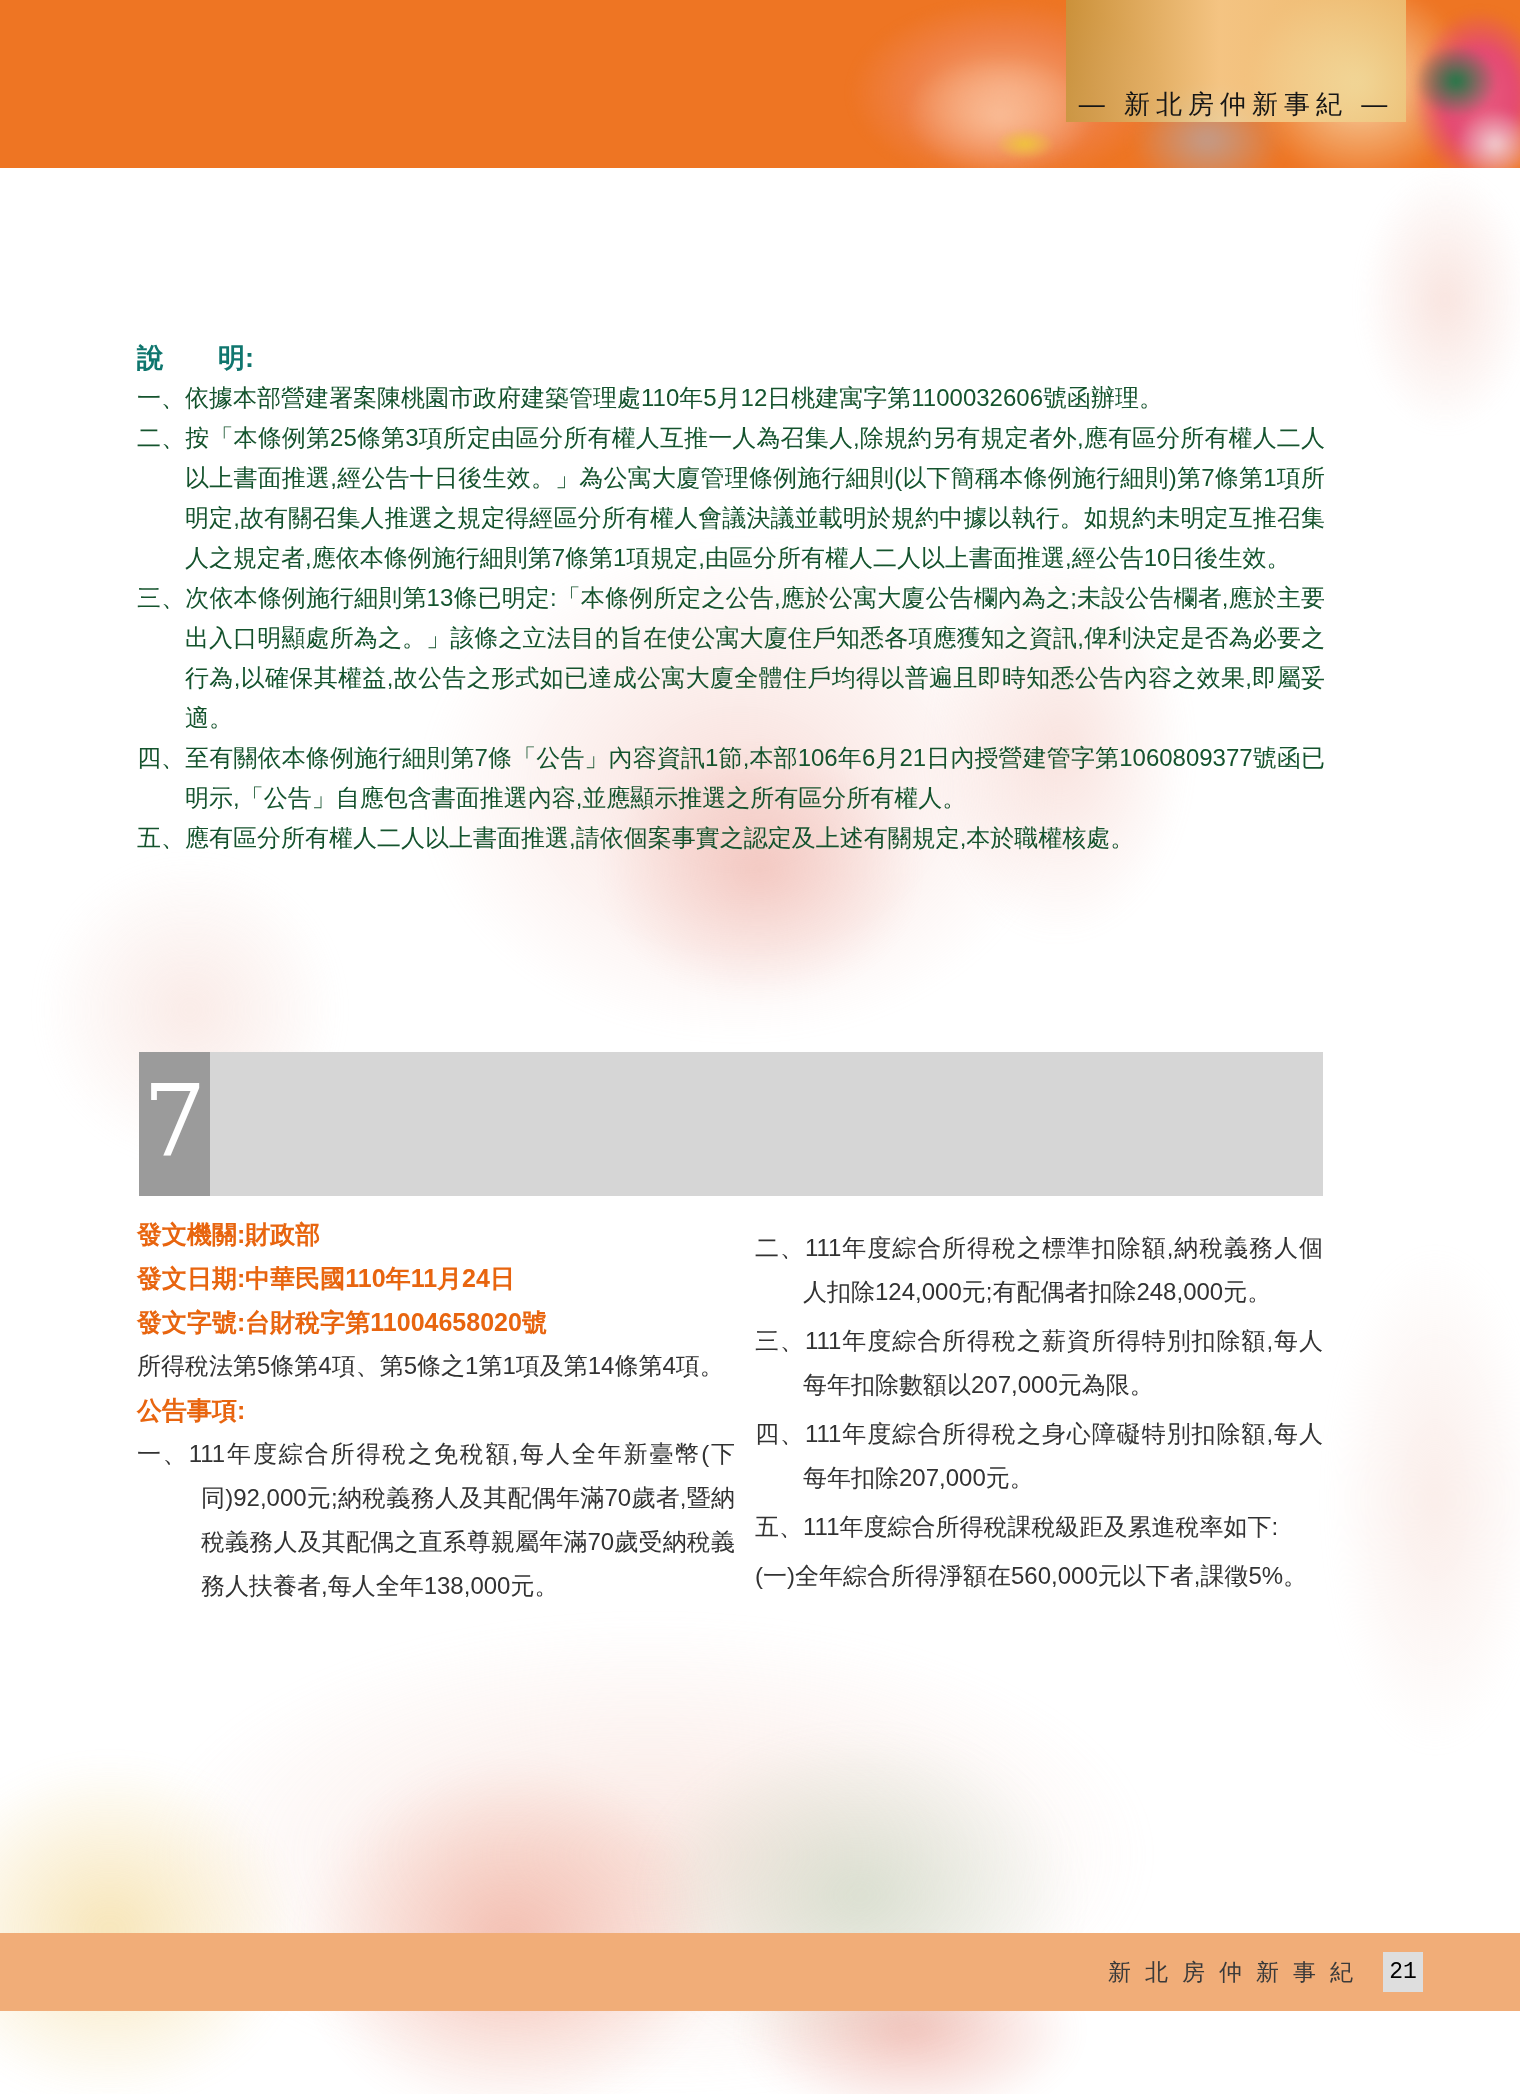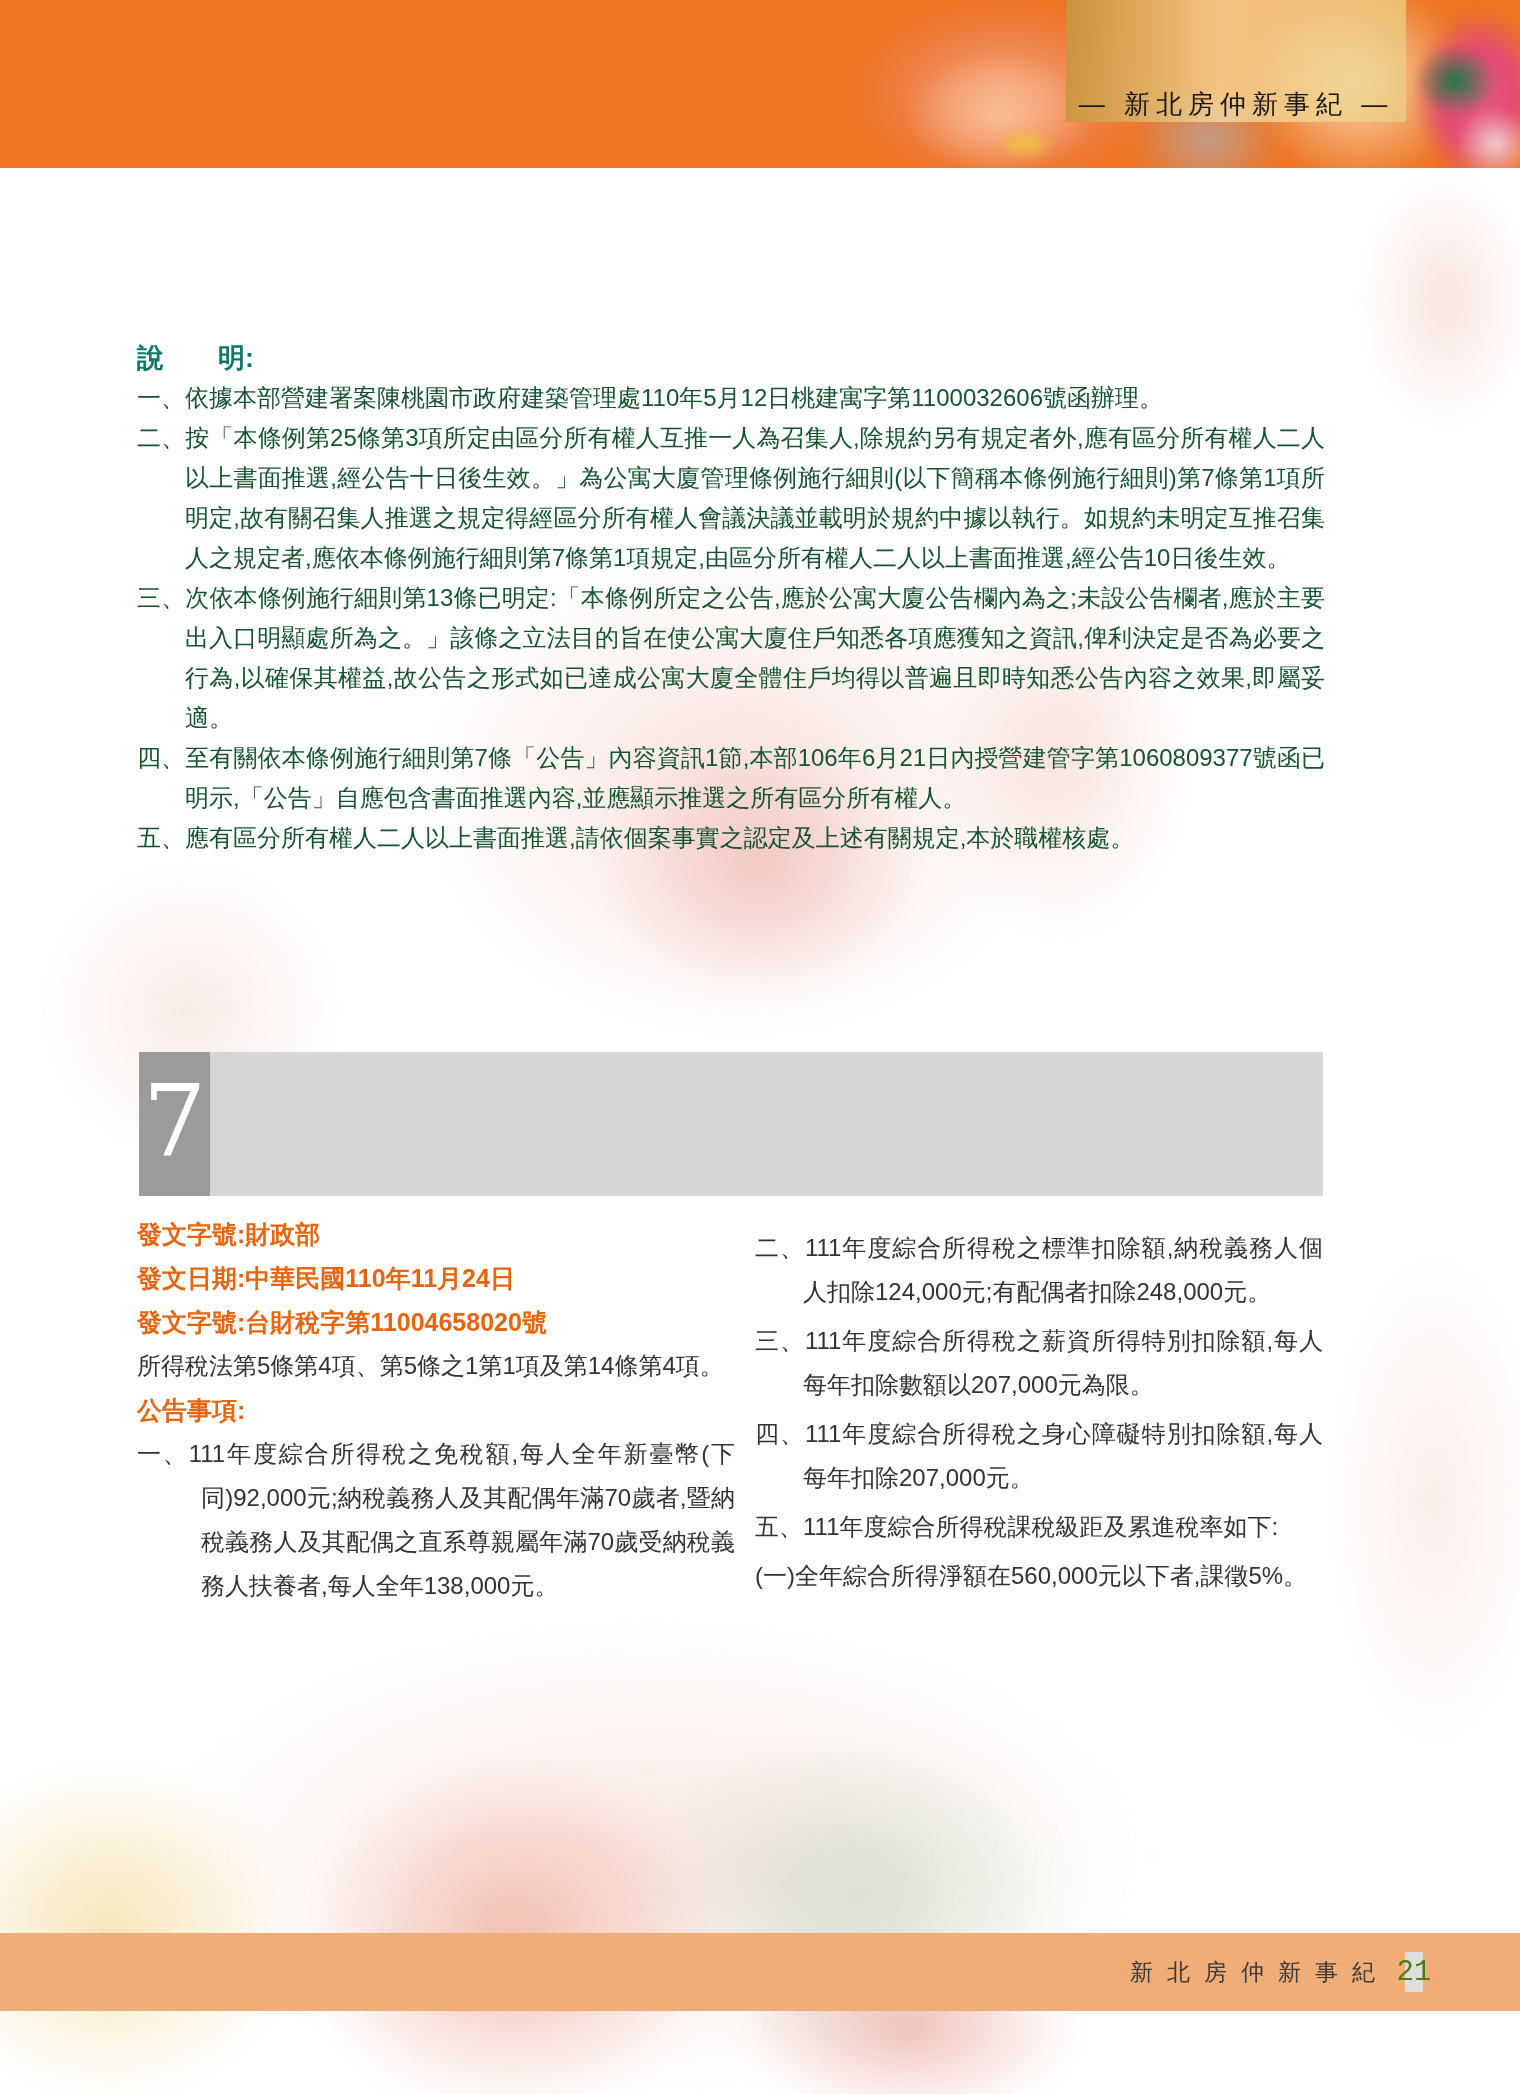--- a/index.html
+++ b/index.html
@@ -60,21 +60,21 @@
   .a-body{font-size:24px;line-height:44px;text-align:justify;text-justify:inter-character;color:#323232;}
   .a-item{font-size:24px;line-height:44px;text-align:justify;text-justify:inter-character;color:#323232;
           padding-left:48px;text-indent:-48px;margin-bottom:5px;}
   .a-item.deep{padding-left:64px;text-indent:-64px;}
   .a-item.paren{padding-left:84px;text-indent:-84px;}
 
   
   .band-bottom{position:absolute;left:0;top:1933px;width:1520px;height:78px;background:#f1ad78;z-index:3;}
   .foot-inner{position:absolute;right:97px;top:0;height:78px;display:flex;align-items:center;gap:16px;font-family:Liberation Mono, monospace;}
   .foot-brand{font-size:23px;letter-spacing:14px;color:#3a3a3a;white-space:nowrap;}
-  .foot-page{width:18px;height:40px;background:#dedede;color:#4d7c0f;font-size:29px;
+  .foot-page{width:40px;height:40px;background:#dedede;color:#000000;font-size:23px;
              display:flex;align-items:center;justify-content:center;}
 </style>
 </head>
 <body>
 
 <div class="page">
 
   <div class="blob b1"></div>
   <div class="blob b2"></div>
   <div class="blob b3"></div>
@@ -108,21 +108,21 @@
     <div class="x-item"><span>三、</span><span>次依本條例施行細則第13條已明定:「本條例所定之公告,應於公寓大廈公告欄內為之;未設公告欄者,應於主要出入口明顯處所為之。」該條之立法目的旨在使公寓大廈住戶知悉各項應獲知之資訊,俾利決定是否為必要之行為,以確保其權益,故公告之形式如已達成公寓大廈全體住戶均得以普遍且即時知悉公告內容之效果,即屬妥適。</span></div>
     <div class="x-item"><span>四、</span><span>至有關依本條例施行細則第7條「公告」內容資訊1節,本部106年6月21日內授營建管字第1060809377號函已明示,「公告」自應包含書面推選內容,並應顯示推選之所有區分所有權人。</span></div>
     <div class="x-item"><span>五、</span><span>應有區分所有權人二人以上書面推選,請依個案事實之認定及上述有關規定,本於職權核處。</span></div>
   </div>
 
   <div class="s7">
     <div class="s7-num">7</div>
   </div>
 
   <div class="ann-left">
-    <div class="a-label">發文字號:財政部</div>
+    <div class="a-label">發文機關:財政部</div>
     <div class="a-label">發文日期:中華民國110年11月24日</div>
     <div class="a-label">發文字號:台財稅字第11004658020號</div>
     <div class="a-body">所得稅法第5條第4項、第5條之1第1項及第14條第4項。</div>
     <div class="a-label">公告事項:</div>
     <div class="a-item deep"><span>一、</span><span>111年度綜合所得稅之免稅額,每人全年新臺幣(下同)92,000元;納稅義務人及其配偶年滿70歲者,暨納稅義務人及其配偶之直系尊親屬年滿70歲受納稅義務人扶養者,每人全年138,000元。</span></div>
   </div>
 
   <div class="ann-right">
     <div class="a-item"><span>二、</span><span>111年度綜合所得稅之標準扣除額,納稅義務人個人扣除124,000元;有配偶者扣除248,000元。</span></div>
     <div class="a-item"><span>三、</span><span>111年度綜合所得稅之薪資所得特別扣除額,每人每年扣除數額以207,000元為限。</span></div>

